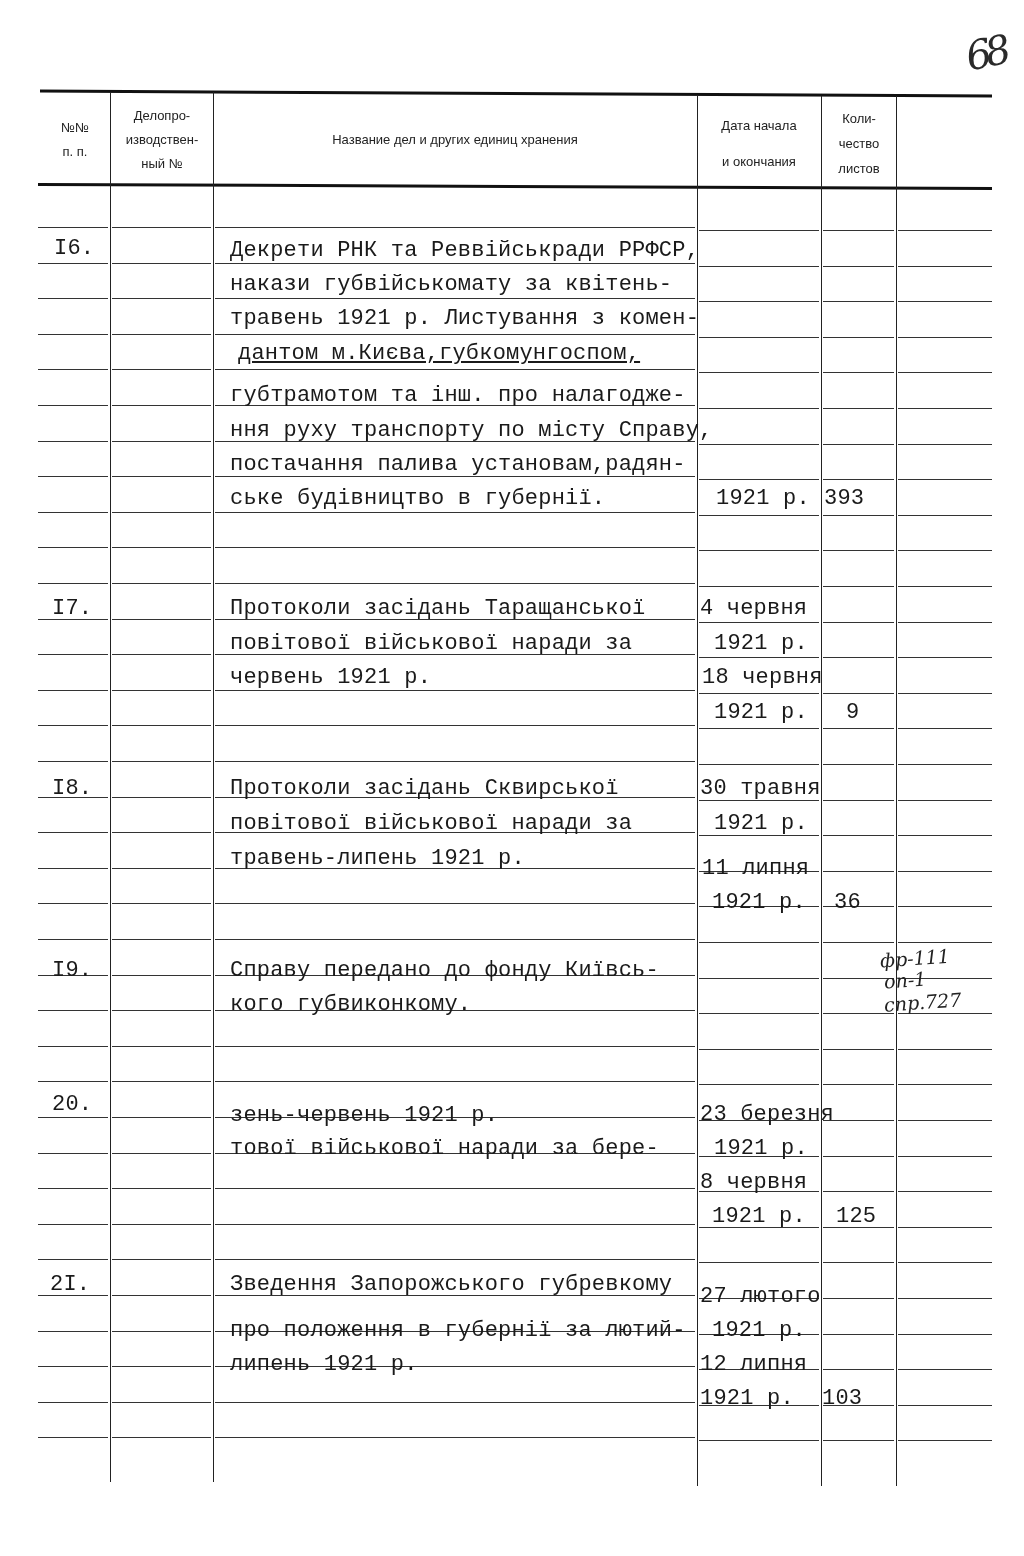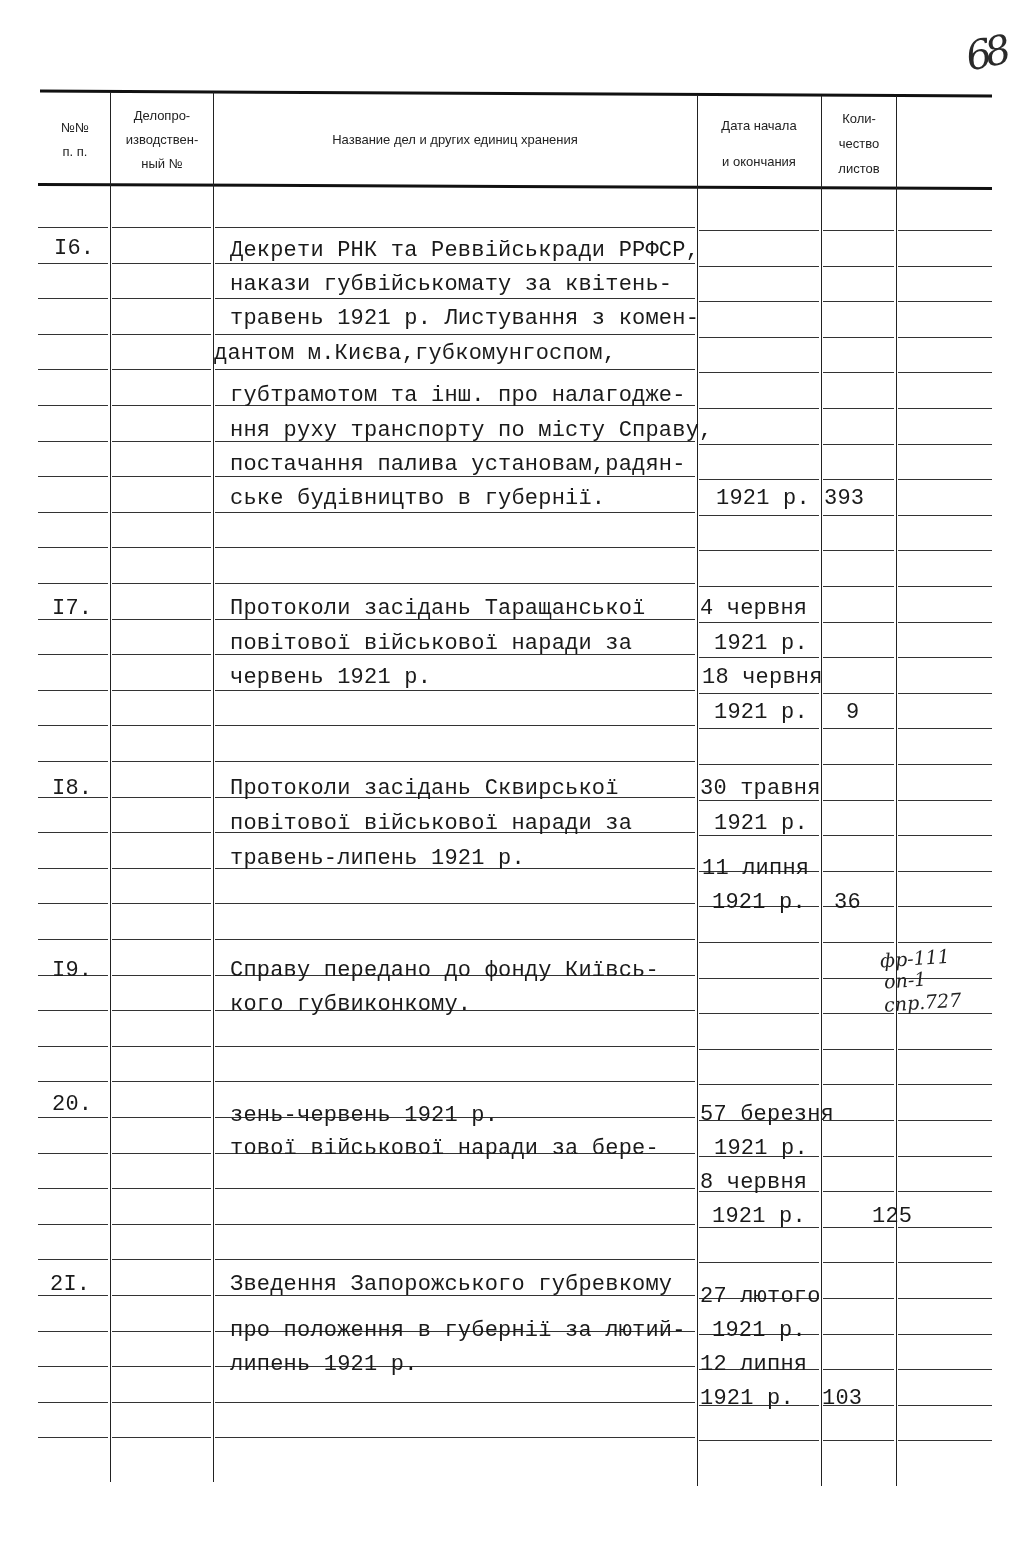--- a/index.html
+++ b/index.html
@@ -264,21 +264,21 @@
       <div class="rule" style="left: 215px; top: 1437px; width: 480px;"></div>
       <div class="rule" style="left: 699px; top: 1440px; width: 120px;"></div>
       <div class="rule" style="left: 823px; top: 1440px; width: 71px;"></div>
       <div class="rule" style="left: 898px; top: 1440px; width: 94px;"></div>
     </div>
 
   <div class="t" style="left:54px; top:236px;">I6.</div>
   <div class="t" style="left:230px; top:238px;">Декрети РНК та Реввійськради РРФСР,</div>
   <div class="t" style="left:230px; top:272px;">накази губвійськомату за квітень-</div>
   <div class="t" style="left:230px; top:306px;">травень 1921 р. Листування з комен-</div>
-  <div class="t" style="left:214px; top:341px;">дантом м.Києва,губкомунгоспом,</div>
+  <div class="t" style="left:238px; top:341px;text-decoration:underline;">дантом м.Києва,губкомунгоспом,</div>
   <div class="t" style="left:230px; top:383px;">губтрамотом та інш. про налагодже-</div>
   <div class="t" style="left:230px; top:418px;">ння руху транспорту по місту Справу,</div>
   <div class="t" style="left:230px; top:452px;">постачання палива установам,радян-</div>
   <div class="t" style="left:230px; top:486px;">ське будівництво в губернії.</div>
   <div class="t" style="left:716px; top:486px;">1921 р.</div>
   <div class="t" style="left:824px; top:486px;">393</div>
 
   <div class="t" style="left:52px; top:596px;">I7.</div>
   <div class="t" style="left:230px; top:596px;">Протоколи засідань Таращанської</div>
   <div class="t" style="left:230px; top:631px;">повітової військової наради за</div>
@@ -302,25 +302,25 @@
   <div class="t" style="left:52px; top:958px;">I9.</div>
   <div class="t" style="left:230px; top:958px;">Справу передано до фонду Київсь-</div>
   <div class="t" style="left:230px; top:992px;">кого губвиконкому.</div>
   <div class="hand" style="left:880px; top:948px;">фр-111</div>
   <div class="hand" style="left:884px; top:970px;">оп-1</div>
   <div class="hand" style="left:884px; top:992px;">спр.727</div>
 
   <div class="t" style="left:52px; top:1092px;">20.</div>
   <div class="t" style="left:230px; top:1136px;">тової військової наради за бере-</div>
   <div class="t" style="left:230px; top:1103px;">зень-червень 1921 р.</div>
-  <div class="t" style="left:700px; top:1102px;">57 березня</div>
+  <div class="t" style="left:700px; top:1102px;">23 березня</div>
   <div class="t" style="left:714px; top:1136px;">1921 р.</div>
   <div class="t" style="left:700px; top:1170px;">8 червня</div>
   <div class="t" style="left:712px; top:1204px;">1921 р.</div>
-  <div class="t" style="left:836px; top:1204px;margin-left:36px;">125</div>
+  <div class="t" style="left:836px; top:1204px;">125</div>
 
   <div class="t" style="left:50px; top:1272px;">2I.</div>
   <div class="t" style="left:230px; top:1272px;">Зведення Запорожського губревкому</div>
   <div class="t" style="left:230px; top:1318px;">про положення в губернії за лютий-</div>
   <div class="t" style="left:230px; top:1352px;">липень 1921 р.</div>
   <div class="t" style="left:700px; top:1284px;">27 лютого</div>
   <div class="t" style="left:712px; top:1318px;">1921 р.</div>
   <div class="t" style="left:700px; top:1352px;">12 липня</div>
   <div class="t" style="left:700px; top:1386px;">1921 р.</div>
   <div class="t" style="left:822px; top:1386px;">103</div>

